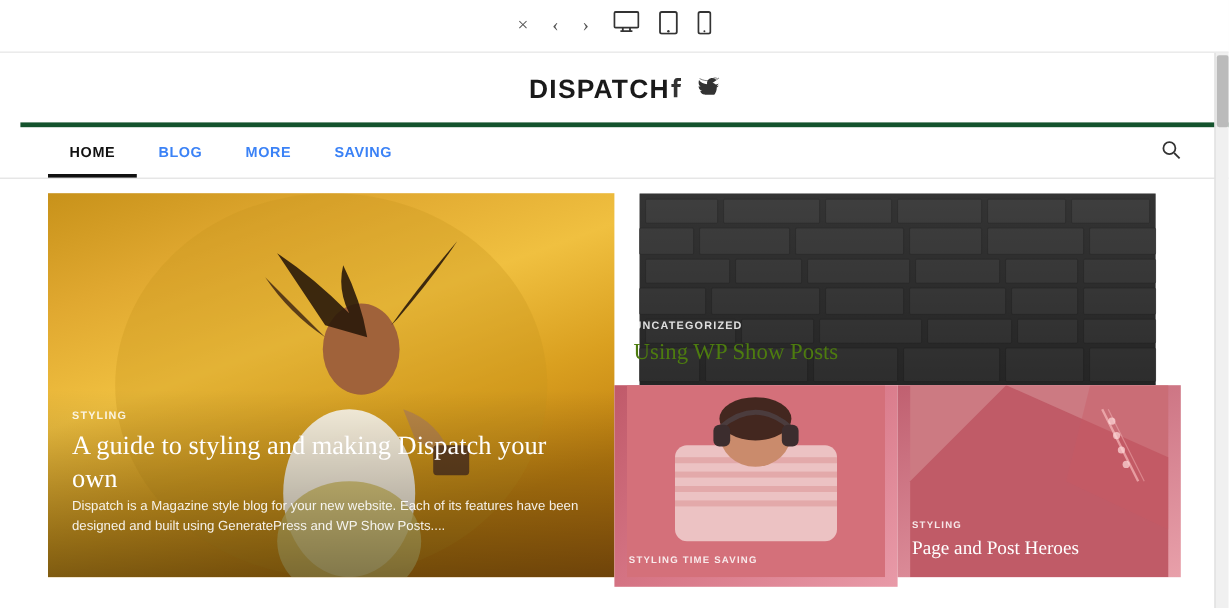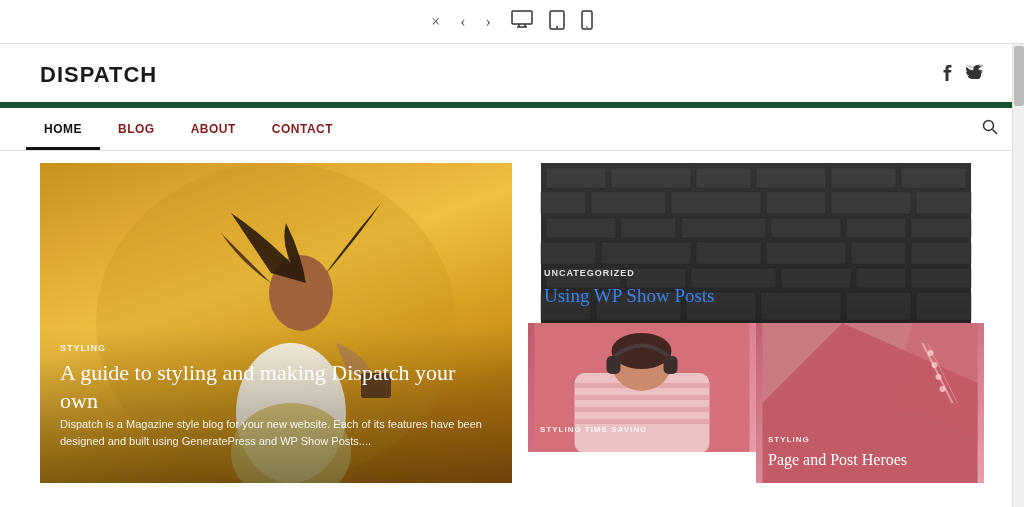--- a/index.html
+++ b/index.html
@@ -31,23 +31,24 @@
       background: #fff;
       height: calc(507px - 44px);
       overflow-y: auto;
       position: relative;
     }
 
     
     .site-header {
       display: flex;
       align-items: center;
-      justify-content: space-between;
+      justify-content: center;
       padding: 18px 40px 14px 40px;
-      border-bottom: 6px solid #14532d;
+      border-bottom: 4px solid #14532d;
+      margin-left: 17px;
     }
     .site-logo {
       font-family: Arial, sans-serif;
       font-weight: 900;
       font-size: 22px;
       letter-spacing: 1px;
       color: #1a1a1a;
     }
     .social-icons {
       display: flex;
@@ -57,33 +58,33 @@
       font-size: 14px;
       color: #333;
       cursor: pointer;
     }
 
     
     .site-nav {
       display: flex;
       align-items: center;
       justify-content: space-between;
-      padding: 0 26px;
+      padding: 0 40px;
       border-bottom: 1px solid #e0e0e0;
     }
     .nav-links {
       display: flex;
       gap: 0;
     }
     .nav-item {
       font-family: Arial, sans-serif;
       font-size: 12px;
       font-weight: 600;
       letter-spacing: 0.5px;
-      color: #7f1d1d;
+      color: #3b82f6;
       padding: 14px 18px;
       cursor: pointer;
       text-decoration: none;
       position: relative;
     }
     .nav-item.active {
       color: #111;
     }
     .nav-item.active::after {
       content: '';
@@ -217,22 +218,22 @@
             <path d="M1 1.5C4 3 6.5 3.5 9 3C10.5 2.6 11.5 1.5 13 1C14 0.7 15.3 1 16 1.8C16.5 0.8 17 1.2 17 1.5" stroke="#333" stroke-width="0.5" fill="none"></path>
           </svg>
         </span>
       </div>
     </div>
 
     <div class="site-nav">
       <div class="nav-links">
         <a class="nav-item active">HOME</a>
         <a class="nav-item">BLOG</a>
-        <a class="nav-item">ABOUT</a>
-        <a class="nav-item">CONTACT</a>
+        <a class="nav-item">MORE</a>
+        <a class="nav-item">SAVING</a>
       </div>
       <span class="nav-search">
         <svg width="16" height="16" viewBox="0 0 16 16" fill="none" xmlns="http://www.w3.org/2000/svg">
           <circle cx="6.5" cy="6.5" r="5" stroke="#333" stroke-width="1.5" fill="none"></circle>
           <line x1="10.5" y1="10.5" x2="15" y2="15" stroke="#333" stroke-width="1.5"></line>
         </svg>
       </span>
     </div>
 
     <div style="display: grid; grid-template-columns: 1fr 1fr; gap: 0; margin: 12px 40px 0 40px;">
@@ -260,21 +261,21 @@
             <rect x="170" y="190" width="30" height="25" rx="3" fill="#5a3a20" opacity="0.9"></rect>
           </g>
         </svg>
         <div style="position: absolute; bottom: 0; left: 0; right: 0; padding: 16px 20px 20px; background: linear-gradient(transparent, rgba(0,0,0,0.4));">
           <div class="card-category">STYLING</div>
           <div class="card-title" style="font-size: 22px; margin-bottom: 0;">A guide to styling and making Dispatch your own</div>
           <div class="card-excerpt">Dispatch is a Magazine style blog for your new website. Each of its features have been designed and built using GeneratePress and WP Show Posts....</div>
         </div>
       </div>
 
-      <div style="display: flex; flex-direction: column; gap: 0; padding-left: 16px;">
+      <div style="display: flex; flex-direction: column; gap: 0;">
 
         <div class="card" style="height: 160px; position: relative; overflow: hidden;">
           <svg width="100%" height="160" viewBox="0 0 430 160" xmlns="http://www.w3.org/2000/svg" style="position:absolute;top:0;left:0;">
 
             <rect width="430" height="160" fill="#4a4a4a"></rect>
 
             <g fill="#5a5a5a" stroke="#3a3a3a" stroke-width="0.5">
 
               <rect x="5" y="5" width="60" height="20" rx="1"></rect>
               <rect x="70" y="5" width="80" height="20" rx="1"></rect>
@@ -322,27 +323,27 @@
             <rect width="430" height="160" fill="url(#stone-overlay)"></rect>
             <defs>
               <linearGradient id="stone-overlay" x1="0" y1="0" x2="0" y2="1">
                 <stop offset="0%" stop-color="rgba(0,0,0,0.3)"></stop>
                 <stop offset="100%" stop-color="rgba(0,0,0,0.5)"></stop>
               </linearGradient>
             </defs>
           </svg>
           <div style="position: absolute; bottom: 0; left: 0; right: 0; padding: 12px 16px 14px;">
             <div class="card-category">UNCATEGORIZED</div>
-            <div style="font-family: Georgia, serif; font-size: 19px; color: #3b82f6; line-height: 1.3;">Using WP Show Posts</div>
+            <div style="font-family: Georgia, serif; font-size: 19px; color: #4d7c0f; line-height: 1.3;">Using WP Show Posts</div>
           </div>
         </div>
 
         <div style="display: grid; grid-template-columns: 1fr 1fr; gap: 0;">
 
-          <div class="card" style="height: 129px; position: relative; overflow: hidden; background: linear-gradient(135deg, #c05a6a, #d87888, #e89aa8);">
+          <div class="card" style="height: 168px; position: relative; overflow: hidden; background: linear-gradient(135deg, #c05a6a, #d87888, #e89aa8);">
             <svg width="100%" height="160" viewBox="0 0 215 160" xmlns="http://www.w3.org/2000/svg" style="position:absolute;top:0;left:0;">
 
               <rect width="215" height="160" fill="#d4707a"></rect>
 
               <g opacity="0.85">
 
                 <rect x="40" y="50" width="135" height="80" rx="10" fill="#f0d0d0"></rect>
 
                 <rect x="40" y="60" width="135" height="5" fill="#e0a0a0" opacity="0.6"></rect>
                 <rect x="40" y="72" width="135" height="5" fill="#e0a0a0" opacity="0.6"></rect>

